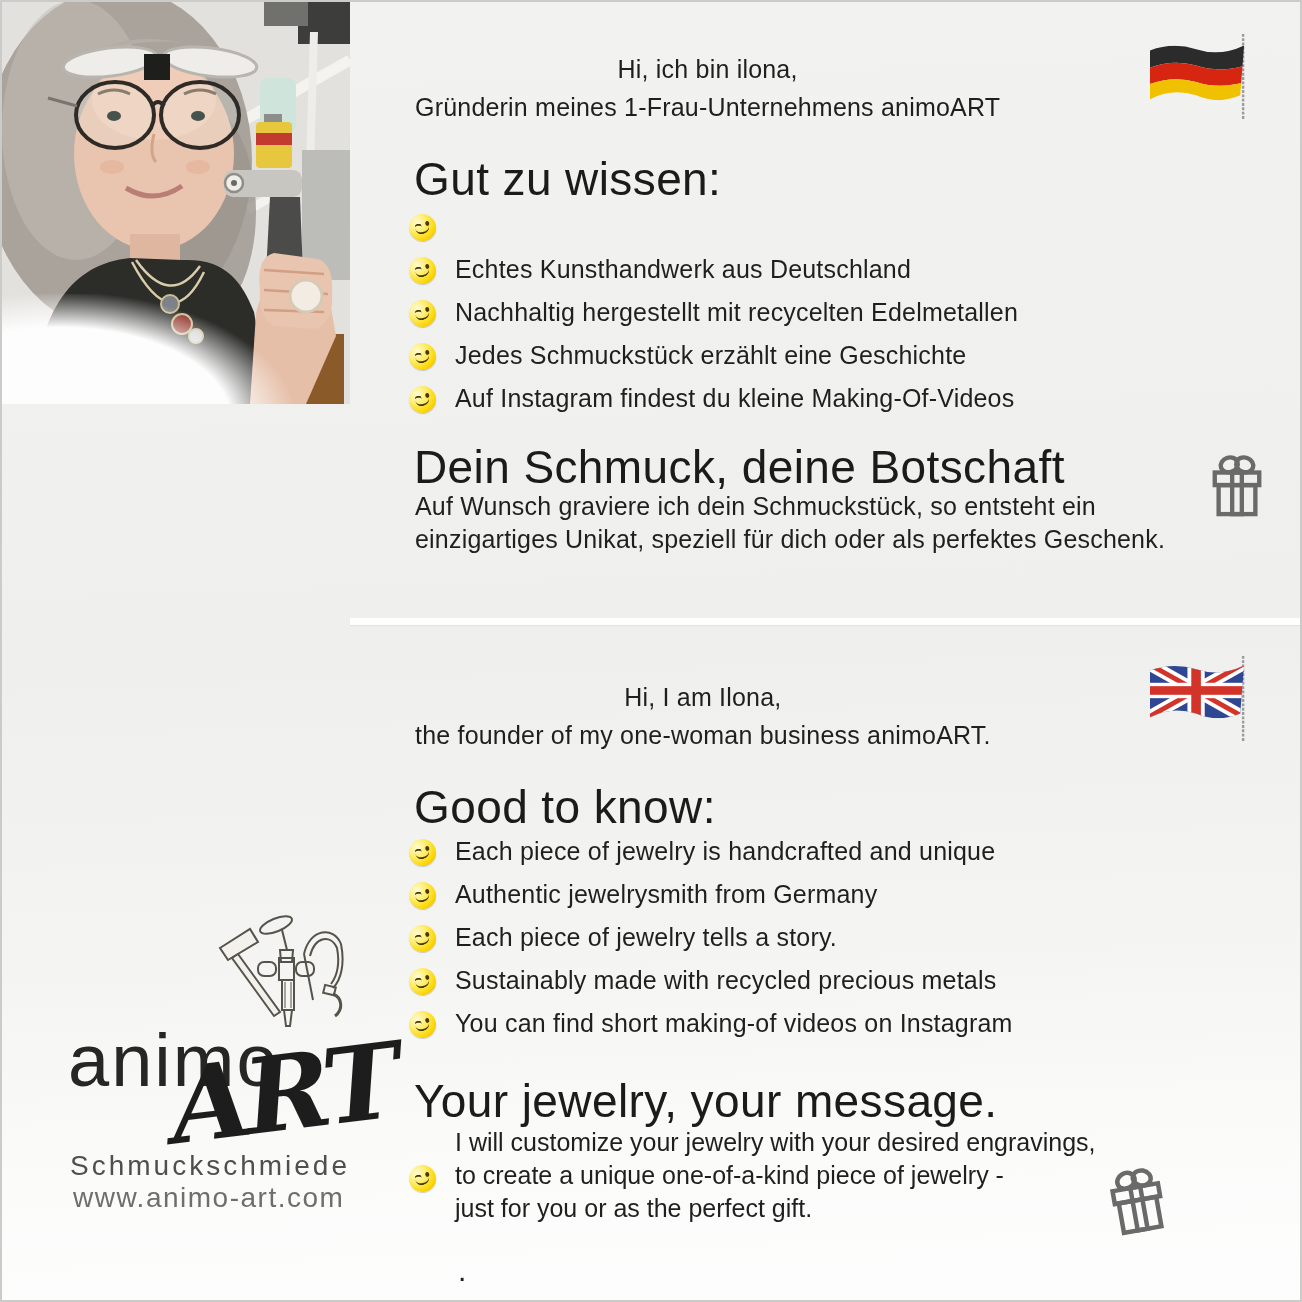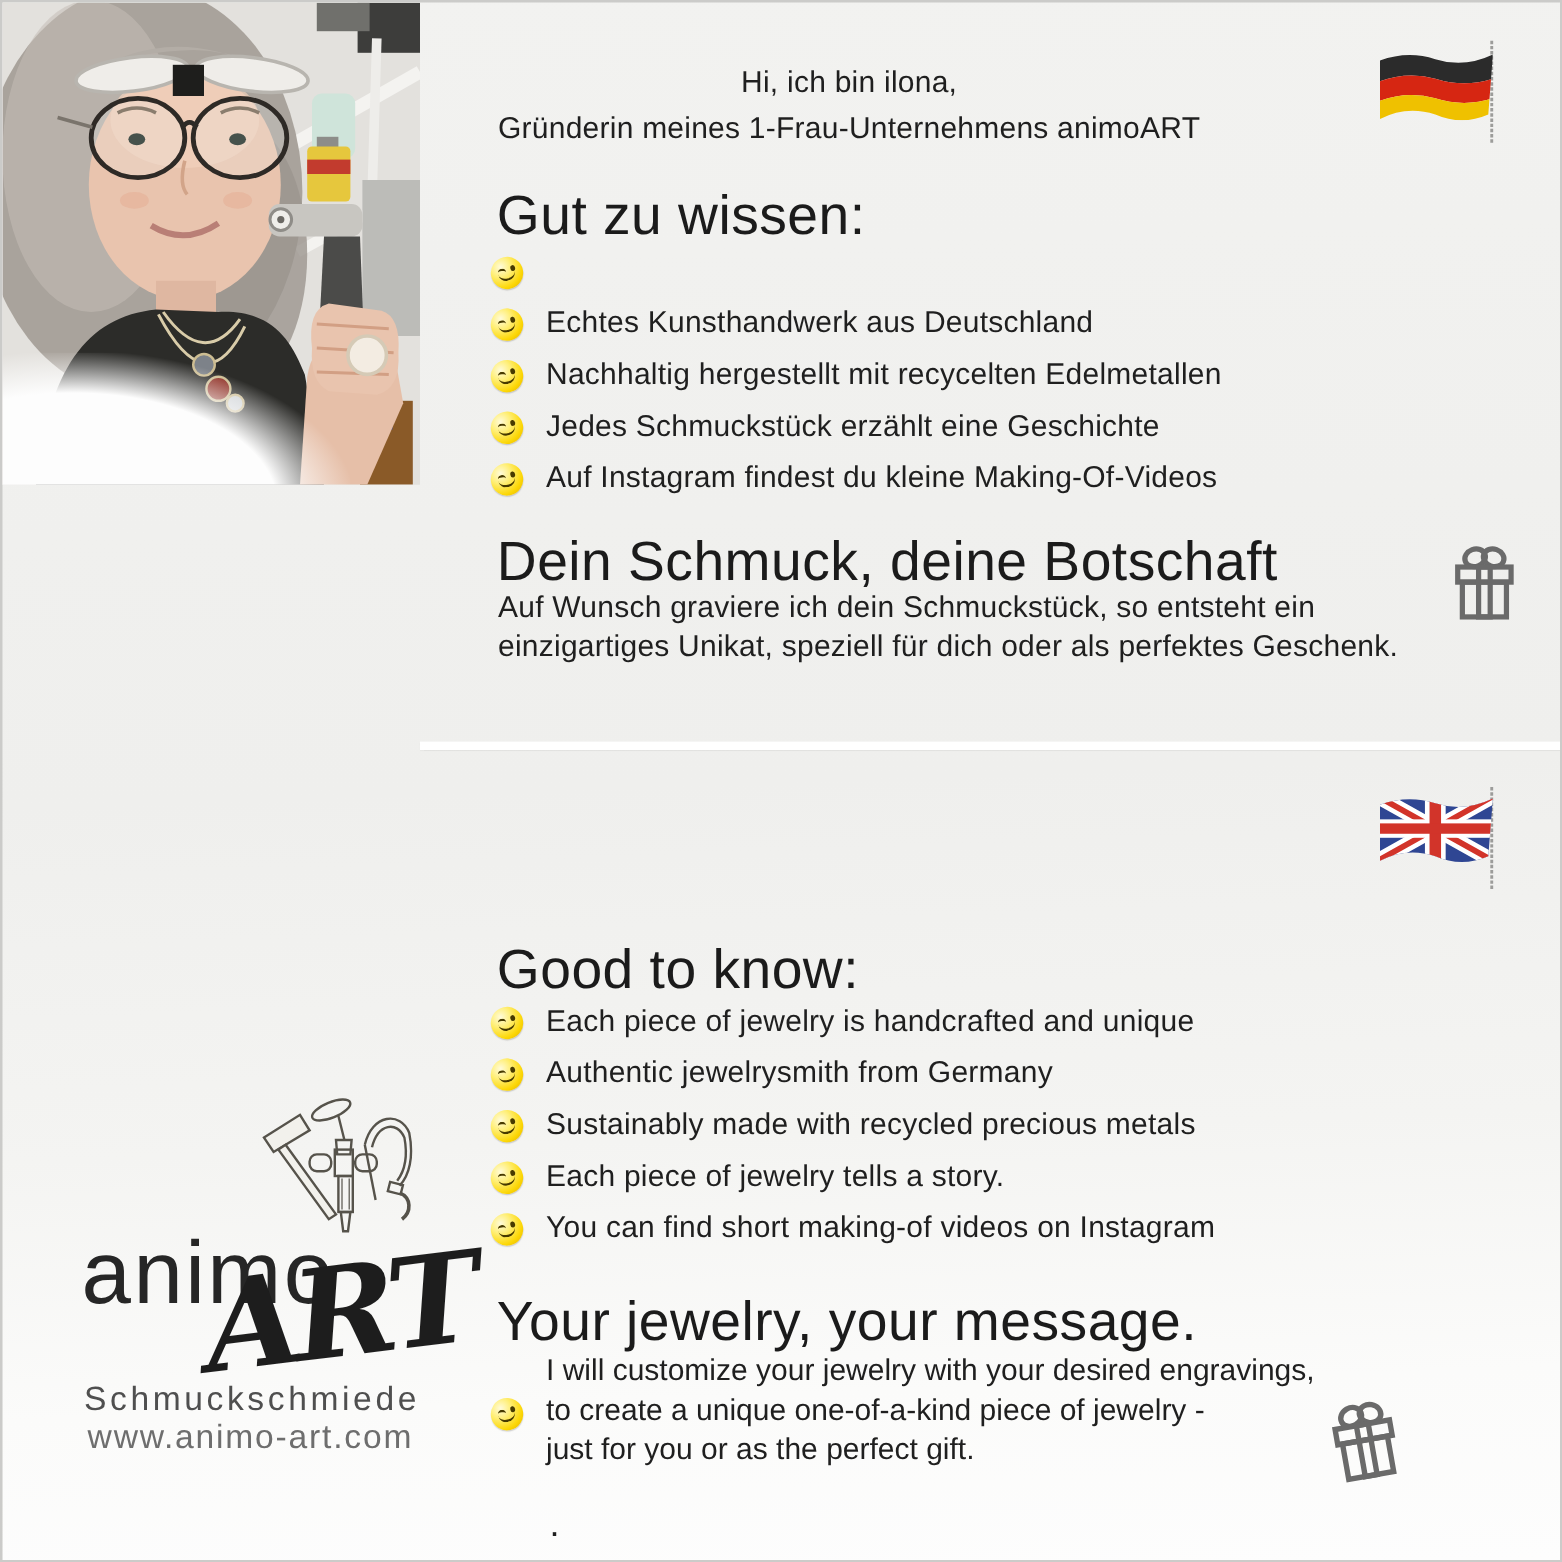--- a/index.html
+++ b/index.html
@@ -211,47 +211,51 @@
           <path d="M0,0 L100,56 M100,0 L0,56" stroke="#d2342a" stroke-width="5"></path>
           <rect x="41" y="-6" width="18" height="72" fill="#ffffff"></rect>
           <rect x="0" y="20" width="100" height="16" fill="#ffffff"></rect>
           <rect x="45" y="-6" width="10" height="72" fill="#d2342a"></rect>
           <rect x="0" y="23.5" width="100" height="9" fill="#d2342a"></rect>
         </g>
       </g>
     </svg>
   </div>
 
+  <div class="abs intro" style="left:413px;top:676px;">
+    <div>Hi, I am Ilona,</div>
+    <div>the founder of my one-woman business animoART.</div>
+  </div>
 
   <div class="abs h1" style="left:412px;top:778px;">Good to know:</div>
 
   <ul class="abs bullet-list" style="left:407px;top:828px;">
     <li>
       <span class="smiley">
           <span class="mouth"></span>
         </span>
       <span class="li-text">Each piece of jewelry is handcrafted and unique</span>
       </li>
     <li>
       <span class="smiley">
           <span class="mouth"></span>
         </span>
       <span class="li-text">Authentic jewelrysmith from Germany</span>
       </li>
     <li>
       <span class="smiley">
           <span class="mouth"></span>
         </span>
+      <span class="li-text">Each piece of jewelry tells a story.</span>
+      </li>
+    <li>
+      <span class="smiley">
+          <span class="mouth"></span>
+        </span>
       <span class="li-text">Sustainably made with recycled precious metals</span>
-      </li>
-    <li>
-      <span class="smiley">
-          <span class="mouth"></span>
-        </span>
-      <span class="li-text">Each piece of jewelry tells a story.</span>
       </li>
     <li>
       <span class="smiley">
           <span class="mouth"></span>
         </span>
       <span class="li-text">You can find short making-of videos on Instagram</span>
       </li>
   </ul>
 
   <div class="abs h1" style="left:412px;top:1072px;">Your jewelry, your message.</div>

